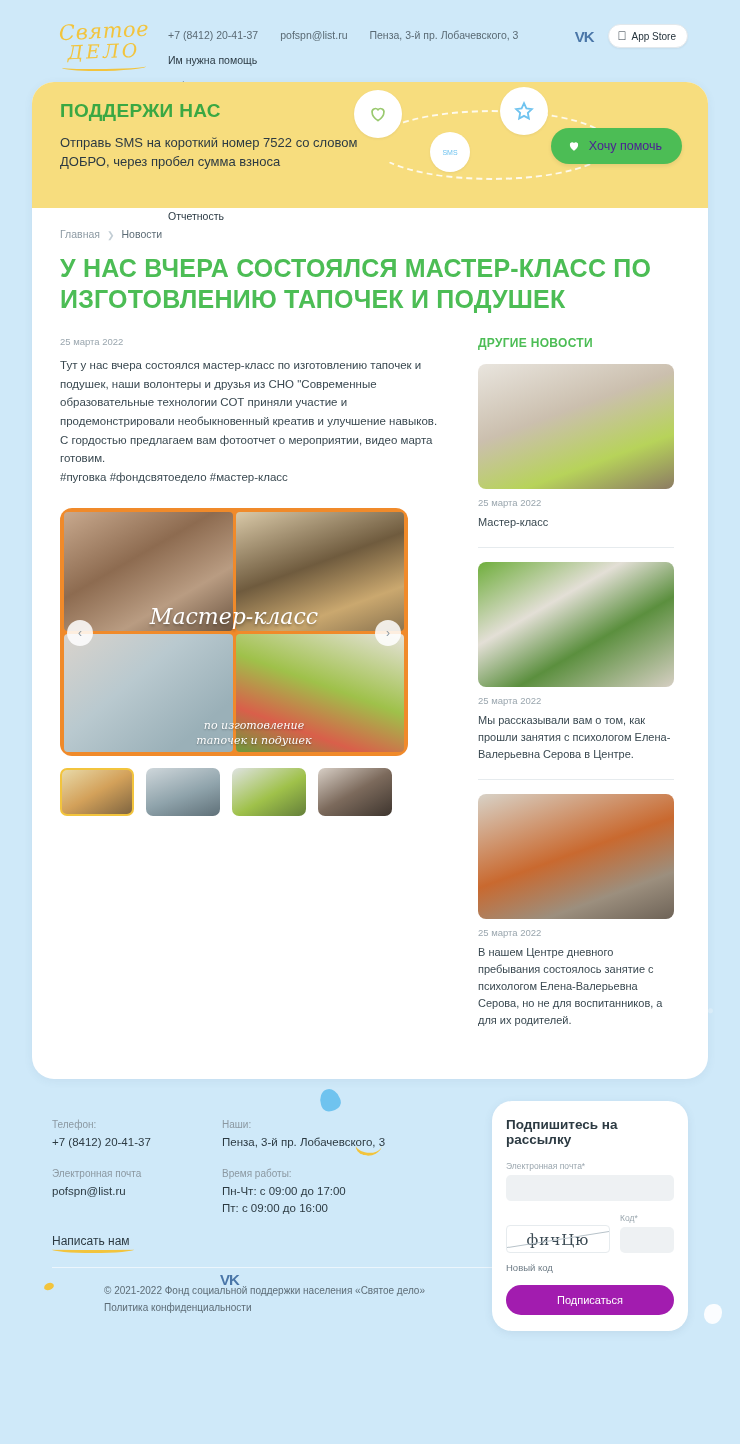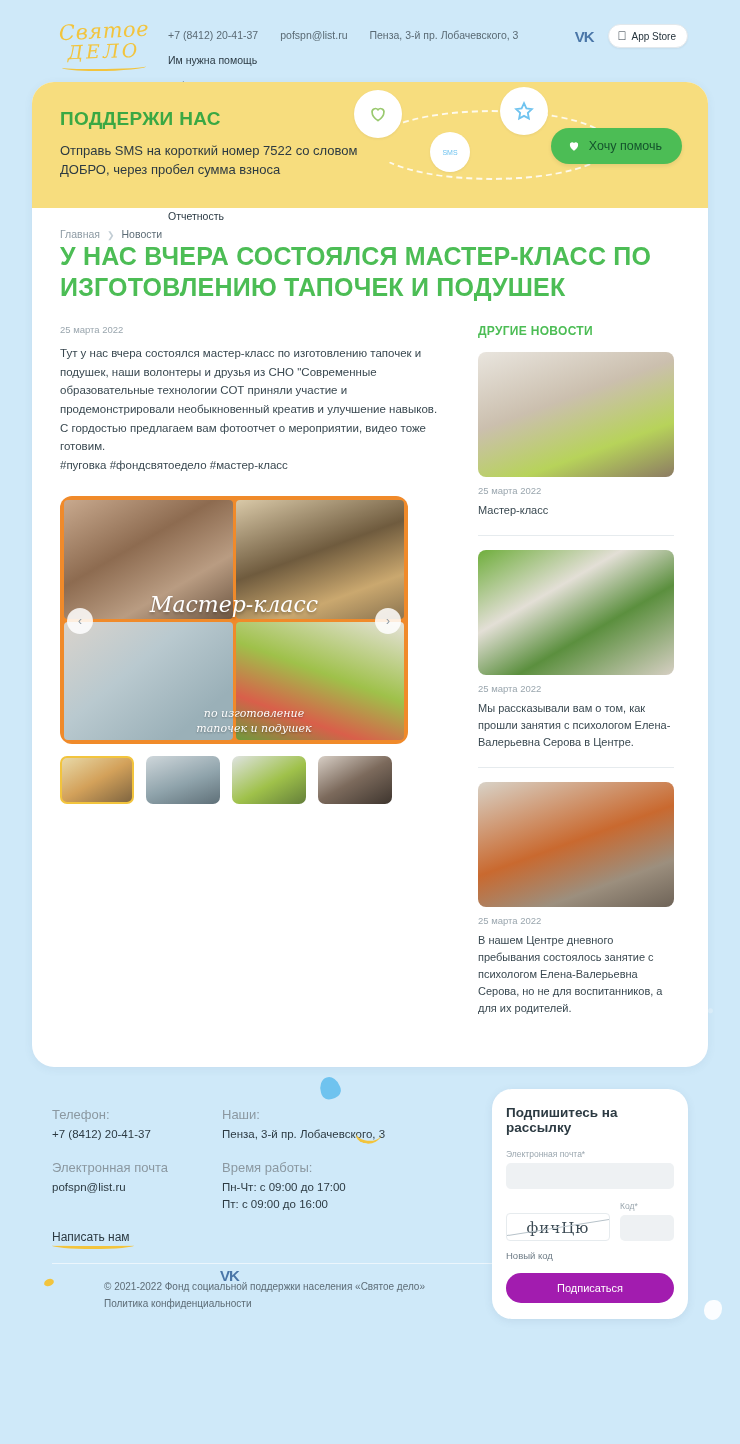--- a/index.html
+++ b/index.html
@@ -122,21 +122,21 @@
     border-radius: 22px;
     overflow: hidden;
     box-shadow: 0 2px 10px rgba(60,90,120,.07);
   }
 
   
   .support {
     position: relative;
     background: #f7dd7e;
     height: 126px;
-    padding: 26px 28px;
+    padding: 18px 28px;
     overflow: hidden;
   }
   .support h2 {
     color: #3aa843;
     font-size: 19px;
     font-weight: bold;
     letter-spacing: .3px;
   }
   .support p {
     margin-top: 12px;
@@ -165,21 +165,21 @@
     width: 240px; height: 70px;
     border: 2px dashed rgba(255,255,255,.85);
     border-radius: 50%;
     border-left-color: transparent;
   }
   .help-btn {
     position: absolute;
     right: 26px;
     top: 46px;
     background: #4cbd55;
-    color: #14532d;
+    color: #4c1d95;
     border: none;
     border-radius: 20px;
     height: 36px;
     padding: 0 20px 0 16px;
     font-size: 12.5px;
     display: flex;
     align-items: center;
     gap: 8px;
     cursor: pointer;
     box-shadow: 0 2px 4px rgba(0,0,0,.08);
@@ -187,21 +187,21 @@
   .help-btn svg { width: 14px; height: 14px; }
 
   
   .content { padding: 20px 28px 34px; }
   .crumbs {
     font-size: 10.5px;
     color: #8d9aa3;
     display: flex;
     align-items: flex-end;
     gap: 7px;
-    margin-bottom: 1px;
+    margin-bottom: 13px;
   }
   .crumbs .sep { color: #c3ced5; font-size: 9px; }
   .crumbs .cur { color: #5d6c76; }
   h1.title {
     color: #4cbd55;
     font-size: 25px;
     line-height: 1.22;
     letter-spacing: .2px;
     text-transform: uppercase;
     font-weight: bold;
@@ -334,21 +334,21 @@
   
   .footer {
     position: relative;
     padding: 40px 52px 0;
     min-height: 230px;
   }
   .f-cols { display: flex; gap: 0; }
   .f-col1 { width: 170px; }
   .f-col2 { width: 240px; }
   .f-label {
-    font-size: 13px;
+    font-size: 10px;
     color: #8b98a1;
     margin-bottom: 4px;
   }
   .f-val {
     font-size: 11.5px;
     color: #2c3a42;
     line-height: 1.5;
     margin-bottom: 16px;
   }
   .writeus {
@@ -569,21 +569,21 @@
       </div>
 
       <h1 class="title">У НАС ВЧЕРА СОСТОЯЛСЯ МАСТЕР-КЛАСС ПО ИЗГОТОВЛЕНИЮ ТАПОЧЕК И ПОДУШЕК</h1>
 
       <div class="cols">
 
         <div class="left">
           <div class="date">25 марта 2022</div>
           <div class="body-text">
             <p>Тут у нас вчера состоялся мастер-класс по изготовлению тапочек и подушек, наши волонтеры и друзья из СНО "Современные образовательные технологии СОТ приняли участие и продемонстрировали необыкновенный креатив и улучшение навыков.</p>
-            <p>С гордостью предлагаем вам фотоотчет о мероприятии, видео тоже готовим.</p>
+            <p>С гордостью предлагаем вам фотоотчет о мероприятии, видео марта готовим.</p>
             <p class="tags">#пуговка #фондсвятоедело #мастер-класс</p>
           </div>
 
           <div class="gallery">
             <div class="g-grid">
               <div class="g-cell ph1"></div>
               <div class="g-cell ph2"></div>
               <div class="g-cell ph3"></div>
               <div class="g-cell ph4"></div>
             </div>

